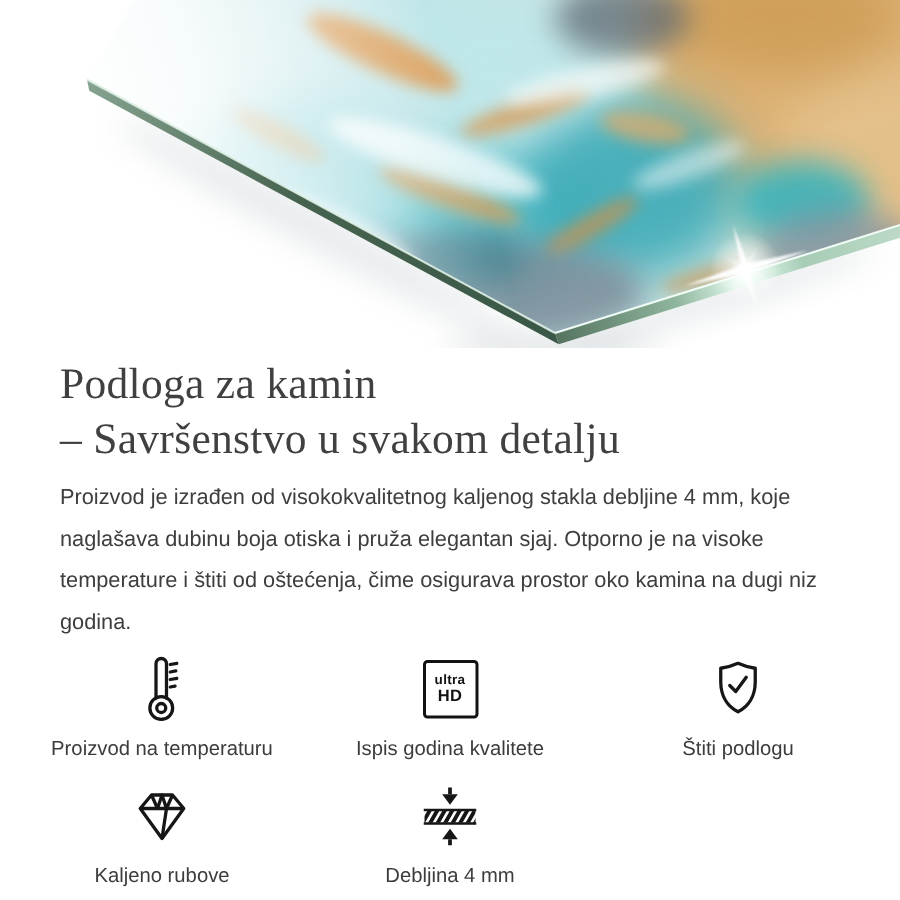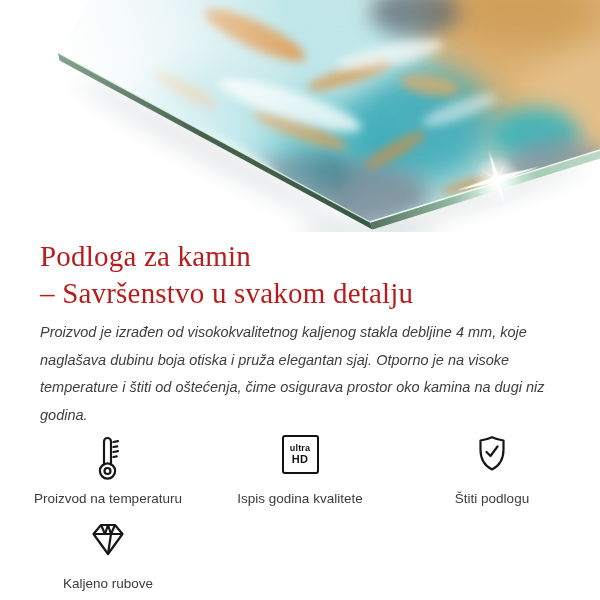--- a/index.html
+++ b/index.html
@@ -5,33 +5,33 @@
   html,body{margin:0;padding:0;}
   body{
     width:600px;height:600px;overflow:hidden;background:#ffffff;
     font-family:"Liberation Sans",sans-serif;color:#3e3e3e;
   }
   .hero{width:600px;height:232px;position:relative;background:#ffffff;}
   .hero svg{display:block;}
   h1{
     margin:6px 40px 0 40px;
     font-family:"Liberation Serif","DejaVu Serif",serif;
-    font-weight:400;font-size:29px;line-height:37px;color:#b91c1c;
+    font-weight:400;font-size:29px;line-height:37px;color:#404040;
     letter-spacing:0.2px;
   }
   .desc{
     margin:7px 40px 0 40px;
-    font-size:14.5px;line-height:27.5px;color:#3e3e3e;font-style:italic;
+    font-size:14.5px;line-height:27.5px;color:#3e3e3e;
   }
   .features{
     margin-top:6px;padding:0 12px;
     display:grid;grid-template-columns:repeat(3,1fr);row-gap:14px;
   }
   .feature{display:flex;flex-direction:column;align-items:center;}
-  .icon-box{height:48px;display:flex;align-items:flex-start;justify-content:center;}
+  .icon-box{height:48px;display:flex;align-items:center;justify-content:center;}
   .feature-label{margin-top:8px;font-size:13.5px;color:#3c3c3c;white-space:nowrap;}
   .hd-box{
     width:33px;height:35px;border:2.5px solid #121212;border-radius:3px;
     display:flex;flex-direction:column;align-items:center;justify-content:center;
     color:#121212;line-height:1;
   }
   .hd-top{font-size:9px;font-weight:700;letter-spacing:0.2px;}
   .hd-bottom{font-size:11px;font-weight:700;margin-top:1px;letter-spacing:0.3px;}
   .ic{stroke:#161616;fill:none;stroke-width:2.2;}
 </style>
@@ -190,14 +190,32 @@
     <div class="icon-box">
       <svg width="44" height="38" viewBox="0 0 44 38">
         <path class="ic" stroke-width="2" stroke-linejoin="round" d="M7.5,14 L15,5 H29 L36.5,14 L22,34 Z"></path>
         <path class="ic" stroke-width="1.8" stroke-linejoin="round" d="M7.5,14 H36.5 M15,5 L19,14 L22,5 L25,14 L29,5 M22,34 L25,14"></path>
       </svg>
     </div>
     <div class="feature-label">Kaljeno rubove</div>
   </div>
 
 
+  <div class="feature">
+    <div class="icon-box">
+      <svg width="44" height="40" viewBox="0 0 44 40">
+        <path d="M22,1 V5.5" stroke="#161616" stroke-width="2.5" fill="none"></path>
+        <polygon points="16.8,5.5 27.2,5.5 22,12.5" fill="#161616"></polygon>
+        <path d="M4.5,16 H39.5 M4.5,25 H39.5" stroke="#161616" stroke-width="1.8" fill="none"></path>
+        <clipPath id="barclip">
+            <rect x="5" y="16.5" width="34" height="8"></rect>
+          </clipPath>
+        <g clip-path="url(#barclip)" stroke="#161616" stroke-width="2.6">
+          <path d="M3,26 L9,15.5 M8,26 L14,15.5 M13,26 L19,15.5 M18,26 L24,15.5 M23,26 L29,15.5 M28,26 L34,15.5 M33,26 L39,15.5 M38,26 L44,15.5"></path>
+        </g>
+        <polygon points="16.8,35.5 27.2,35.5 22,28.5" fill="#161616"></polygon>
+        <path d="M22,35.5 V39.5" stroke="#161616" stroke-width="2.5" fill="none"></path>
+      </svg>
+    </div>
+    <div class="feature-label">Debljina 4 mm</div>
+  </div>
 
 </div>
 
 </body></html>

